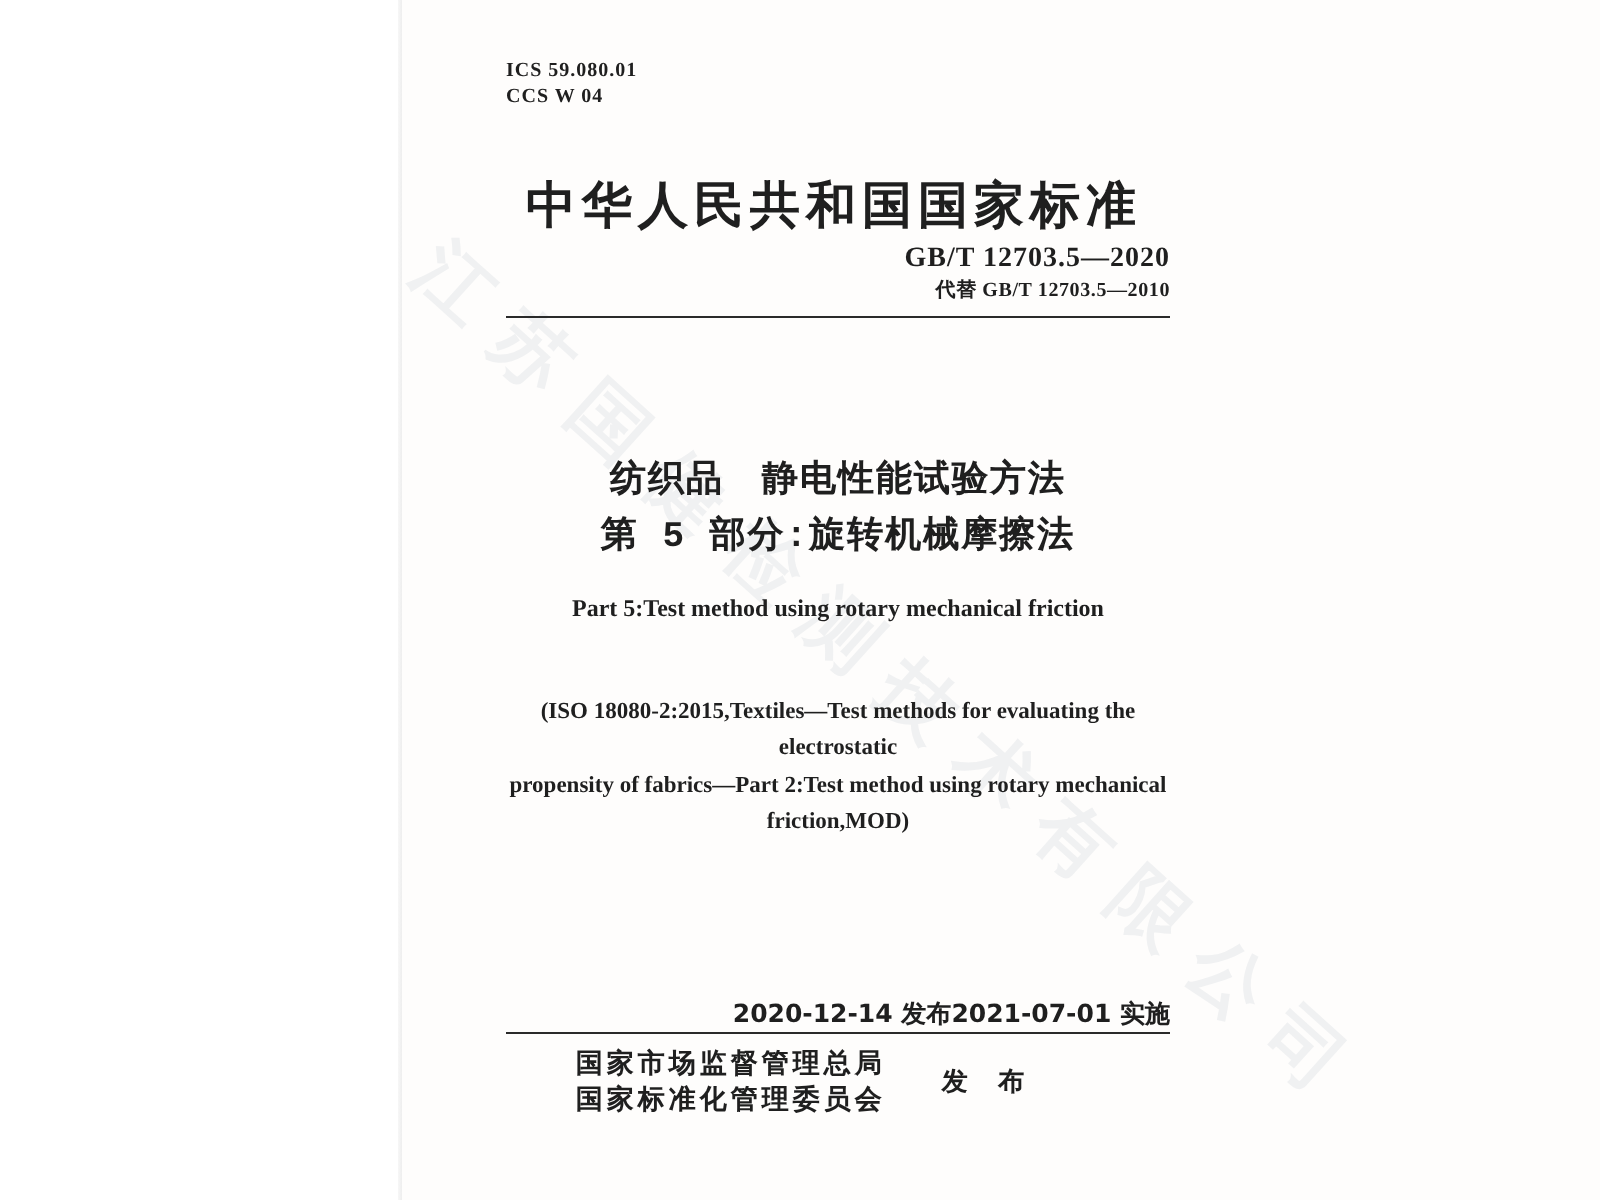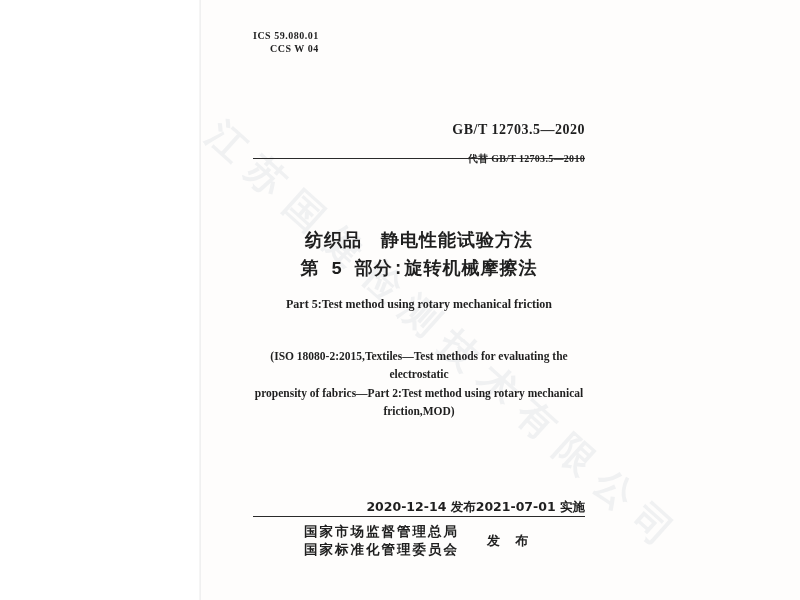--- a/index.html
+++ b/index.html
@@ -22,35 +22,34 @@
     position:absolute;left:230px;top:110px;width:640px;
     transform:rotate(42deg);transform-origin:0 0;
     font-size:38px;letter-spacing:14px;font-weight:bold;
     color:rgba(150,160,175,0.13);white-space:nowrap;
     font-family:"DejaVu Sans",sans-serif;pointer-events:none;
   }
   .ics{
     position:absolute;left:253px;top:30px;
     font-size:10px;font-weight:bold;line-height:1.25;letter-spacing:0.5px;
     font-family:"Liberation Serif","DejaVu Serif",serif;
-    text-align:right;
   }
   .gb-logo{position:absolute;left:477px;top:27px;width:108px;height:54px;}
   .national-title{
     position:absolute;left:245px;top:86px;width:344px;
     font-size:25px;font-weight:bold;letter-spacing:3px;
     text-align:center;white-space:nowrap;
     font-family:"Liberation Serif","DejaVu Serif",serif;
   }
   .std-num-block{
     position:absolute;left:253px;top:122px;width:332px;text-align:right;
     font-family:"Liberation Serif","DejaVu Serif",serif;
   }
   .std-number{font-size:14px;font-weight:bold;letter-spacing:0.5px;}
-  .replaces{font-size:10px;font-weight:bold;margin-top:14px;letter-spacing:0.3px;}
+  .replaces{font-size:10px;font-weight:bold;margin-top:0;letter-spacing:0.3px;}
   .rule{position:absolute;left:253px;width:332px;height:0;border-top:1.5px solid #2a2a2a;}
   .rule-top{top:158px;}
   .rule-bottom{top:516px;}
   .cn-title{
     position:absolute;left:253px;top:228px;width:332px;text-align:center;
     font-family:Liberation Mono, monospace;
     font-weight:bold;font-size:18px;line-height:1.55;letter-spacing:1px;
     white-space:nowrap;
   }
   .en-title{
@@ -63,21 +62,21 @@
     font-size:11.5px;font-weight:bold;line-height:1.6;
     font-family:"Liberation Serif","DejaVu Serif",serif;
   }
   .dates-row{
     position:absolute;left:253px;top:499px;width:332px;
     display:flex;justify-content:flex-end;
     font-family:"DejaVu Sans","Liberation Sans",sans-serif;
     font-size:12.5px;font-weight:bold;
   }
   .issuer-row{
-    position:absolute;left:253px;top:523px;width:332px;
+    position:absolute;left:237px;top:523px;width:332px;
     display:flex;justify-content:center;align-items:center;
   }
   .issuer-lines{
     font-size:13.5px;font-weight:bold;line-height:1.3;letter-spacing:2px;
     text-align:justify;
     font-family:"Liberation Serif","DejaVu Serif",serif;
   }
   .publish-label{
     font-size:13px;font-weight:bold;letter-spacing:6px;margin-left:28px;
     font-family:"Liberation Serif","DejaVu Serif",serif;
@@ -92,20 +91,21 @@
   <div class="page-edge"></div>
 
   <div class="watermark">江苏国健检测技术有限公司</div>
 
   <div class="ics">
     <div>ICS 59.080.01</div>
     <div>CCS W 04</div>
   </div>
 
 
+  <div class="national-title">中华人民共和国国家标准</div>
 
   <div class="std-num-block">
     <div class="std-number">GB/T 12703.5—2020</div>
     <div class="replaces">代替 GB/T 12703.5—2010</div>
   </div>
 
   <div class="rule rule-top"></div>
 
   <div class="cn-title">
     <div>纺织品　静电性能试验方法</div>

